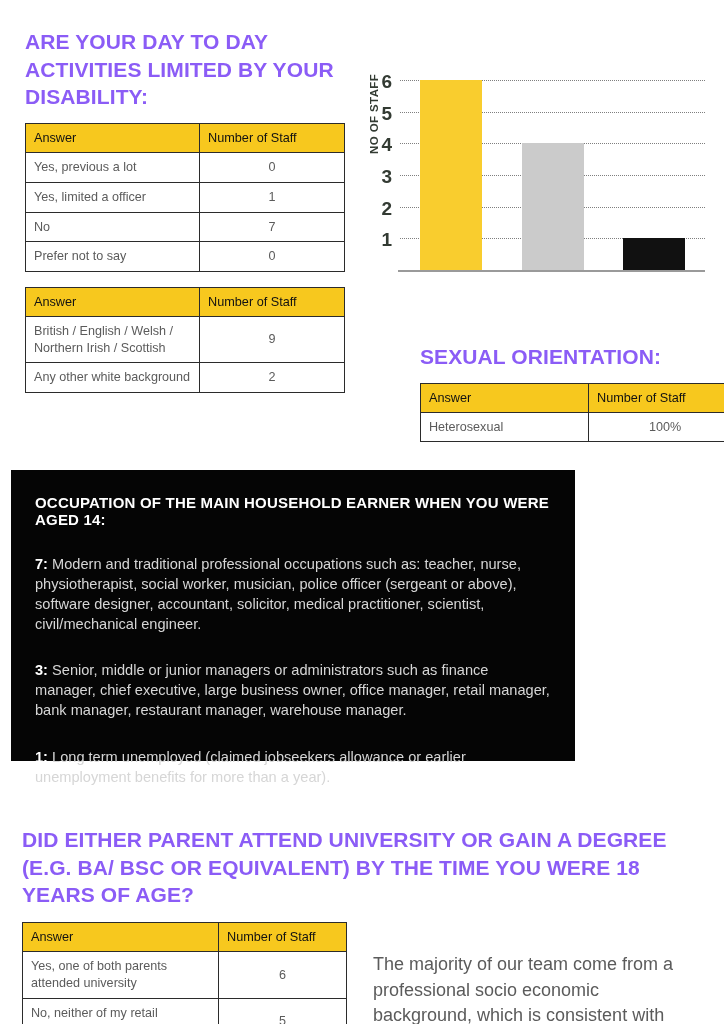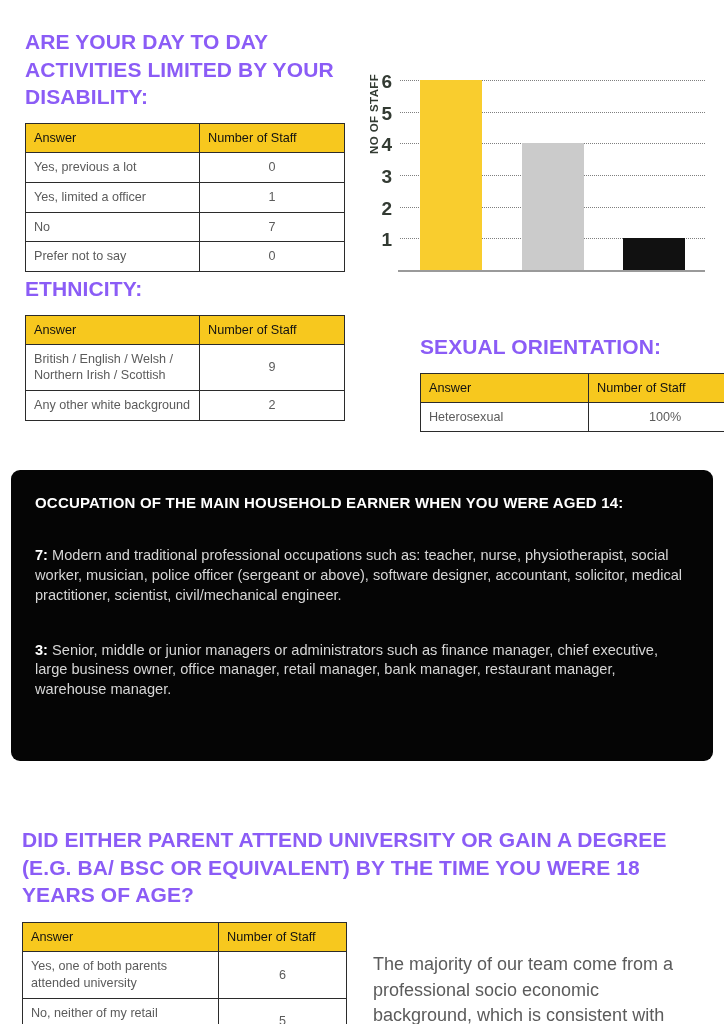--- a/index.html
+++ b/index.html
@@ -51,21 +51,21 @@
   
   #disability-block { position: absolute; left: 25px; top: 28px; width: 330px; }
   #disability-block table.stat { width: 320px; margin-top: 12px; }
   #disability-block col.c1 { width: 174px; }
 
   #ethnicity-block { position: absolute; left: 25px; top: 275px; width: 330px; }
   #ethnicity-block table.stat { width: 320px; margin-top: 12px; }
 
   #religion-block { position: absolute; left: 370px; top: 28px; width: 340px; }
 
-  #orientation-block { position: absolute; left: 372px; top: 333px; width: 330px; padding-left: 48px; }
+  #orientation-block { position: absolute; left: 372px; top: 343px; width: 330px; padding-left: 48px; }
   #orientation-block table.stat { width: 322px; margin-top: 12px; }
 
   #parents-block { position: absolute; left: 22px; top: 826px; width: 690px; }
   #parents-block table.stat { width: 325px; }
   #parents-row { display: flex; gap: 26px; margin-top: 13px; align-items: flex-start; }
   #parents-note {
     font-size: 18px;
     line-height: 1.42;
     color: #5b5b5b;
     width: 330px;
@@ -133,37 +133,36 @@
     font-size: 11.8px;
     font-weight: bold;
     color: #333b33;
     line-height: 1.18;
   }
 
   
   #occupation-panel {
     position: absolute;
     left: 11px; top: 470px;
-    width: 702px; height: 291px;
+    width: 564px; height: 291px;
     background: #050505;
     padding: 24px 24px 0 24px;
-    border-radius: 9px;
   }
   #occupation-title {
     color: #ffffff;
     font-weight: bold;
     font-size: 15px;
     letter-spacing: 0.2px;
     text-transform: uppercase;
   }
   .occ-para {
     color: #d6d6d6;
     font-size: 14.6px;
     line-height: 1.36;
-    margin-top: 35px;
+    margin-top: 27px;
   }
   .occ-para b { color: #ffffff; font-weight: bold; }
 </style>
 </head>
 <body>
 
 <div class="page">
 
   <section id="disability-block">
     <h2 class="section-heading">ARE YOUR DAY TO DAY ACTIVITIES LIMITED BY YOUR DISABILITY:</h2>
@@ -193,21 +192,20 @@
         </tr>
         <tr>
           <td>Prefer not to say</td>
           <td class="num">0</td>
         </tr>
       </tbody>
     </table>
   </section>
 
   <section id="ethnicity-block">
-    <h2 class="section-heading">ETHNICITY:</h2>
     <table class="stat">
       <colgroup>
           <col class="c1" style="width:174px">
           <col>
         </colgroup>
       <thead>
         <tr>
           <th>Answer</th>
           <th>Number of Staff</th>
         </tr>
@@ -293,20 +291,23 @@
   </section>
 
   <section id="occupation-panel">
     <h2 id="occupation-title">OCCUPATION OF THE MAIN HOUSEHOLD EARNER WHEN YOU WERE AGED 14:</h2>
 
     <p class="occ-para">
       <b>7:</b><span> Modern and traditional professional occupations such as: teacher, nurse, physiotherapist, social worker, musician, police officer (sergeant or above), software designer, accountant, solicitor, medical practitioner, scientist, civil/mechanical engineer.</span>
     </p>
     <p class="occ-para">
       <b>3:</b><span> Senior, middle or junior managers or administrators such as finance manager, chief executive, large business owner, office manager, retail manager, bank manager, restaurant manager, warehouse manager.</span>
+    </p>
+    <p class="occ-para">
+      <b>1:</b><span> Long term unemployed (claimed jobseekers allowance or earlier unemployment benefits for more than a year).</span>
     </p>
   </section>
 
   <section id="parents-block">
     <h2 class="section-heading">DID EITHER PARENT ATTEND UNIVERSITY OR GAIN A DEGREE (E.G. BA/ BSC OR EQUIVALENT) BY THE TIME YOU WERE 18 YEARS OF AGE?</h2>
 
     <div id="parents-row">
       <table class="stat">
         <colgroup>
             <col style="width:196px">

